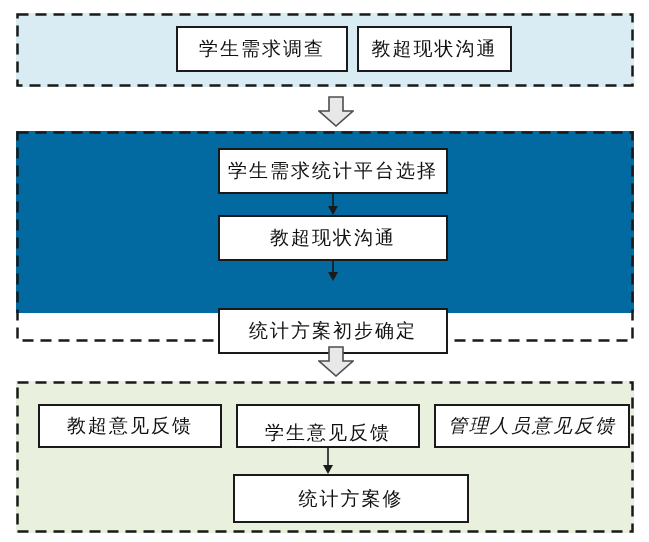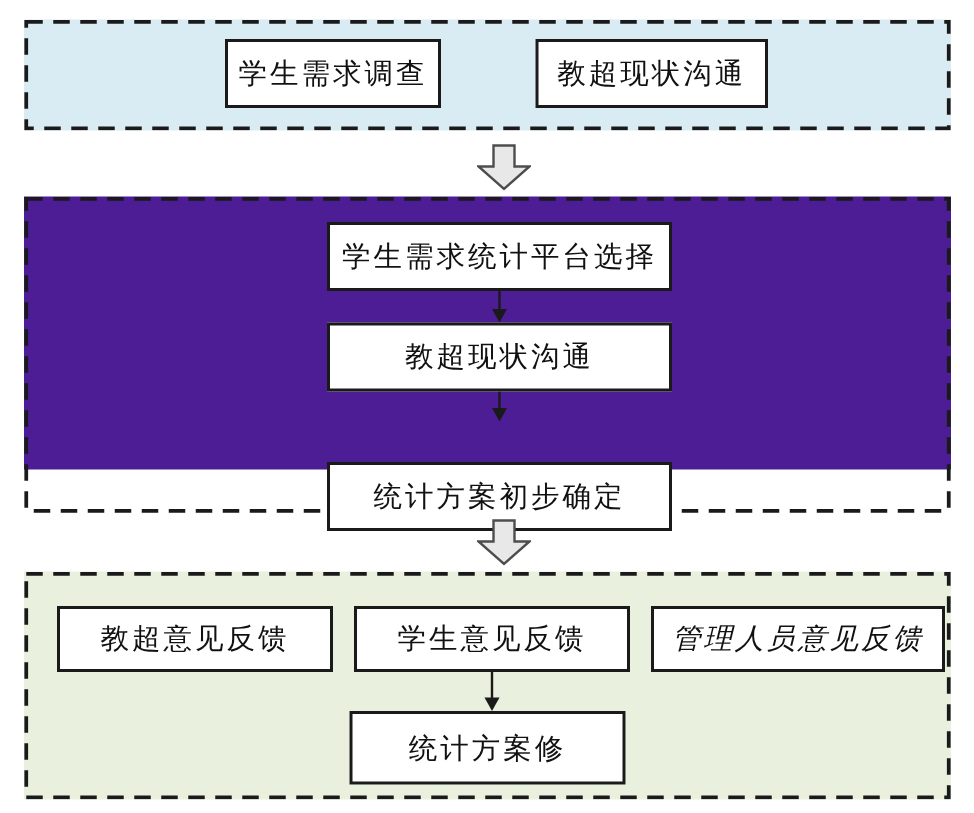--- a/index.html
+++ b/index.html
@@ -18,50 +18,50 @@
     position: absolute;
     left: 16px;
     width: 618px;
   }
   .stage-border {
     position: absolute;
     left: 0; top: 0;
     pointer-events: none;
   }
   .stage-survey   { top: 13px;  height: 74px;  background: #d9ecf3; }
-  .stage-planning { top: 131px; height: 182px; background: #4c1d95; }
+  .stage-planning { top: 131px; height: 182px; background: #0369a1; }
   .stage-feedback { top: 381px; height: 152px; background: #e9f1de; }
 
   .flow-box {
     position: absolute;
     background: #ffffff;
     border: 2px solid #1a1a1a;
     display: flex;
     align-items: center;
     justify-content: center;
     font-size: 19px;
     letter-spacing: 2px;
     color: #111111;
     white-space: nowrap;
   }
 
   
-  .box-a { left: 134px; top: 13px; width: 144px; height: 46px; }
+  .box-a { left: 160px; top: 13px; width: 172px; height: 46px; }
   .box-b { left: 341px; top: 13px; width: 155px; height: 46px; }
 
   
   .box-c { left: 202px; top: 17px;  width: 230px; height: 46px; }
   .box-d { left: 202px; top: 84px;  width: 230px; height: 46px; }
   .box-e { left: 202px; top: 150px; width: 230px; height: 46px; margin-top: 27px; }
 
   
   .box-f { left: 22px;  top: 23px; width: 184px; height: 44px; }
-  .box-g { left: 220px; top: 23px; width: 184px; height: 44px; }
+  .box-g { left: 220px; top: 23px; width: 184px; height: 44px; align-items: flex-end; }
   .box-h { left: 418px; top: 23px; width: 196px; height: 44px; font-style: italic; }
-  .box-i { left: 217px; top: 93px; width: 184px; height: 49px; }
+  .box-i { left: 217px; top: 93px; width: 236px; height: 49px; }
 
   .thin-arrow {
     position: absolute;
     pointer-events: none;
   }
   .thin-arrow-1 { left: 311px; top: 63px;  }
   .thin-arrow-2 { left: 311px; top: 130px; }
   .thin-arrow-3 { left: 306px; top: 67px;  }
 
   .block-arrow {

